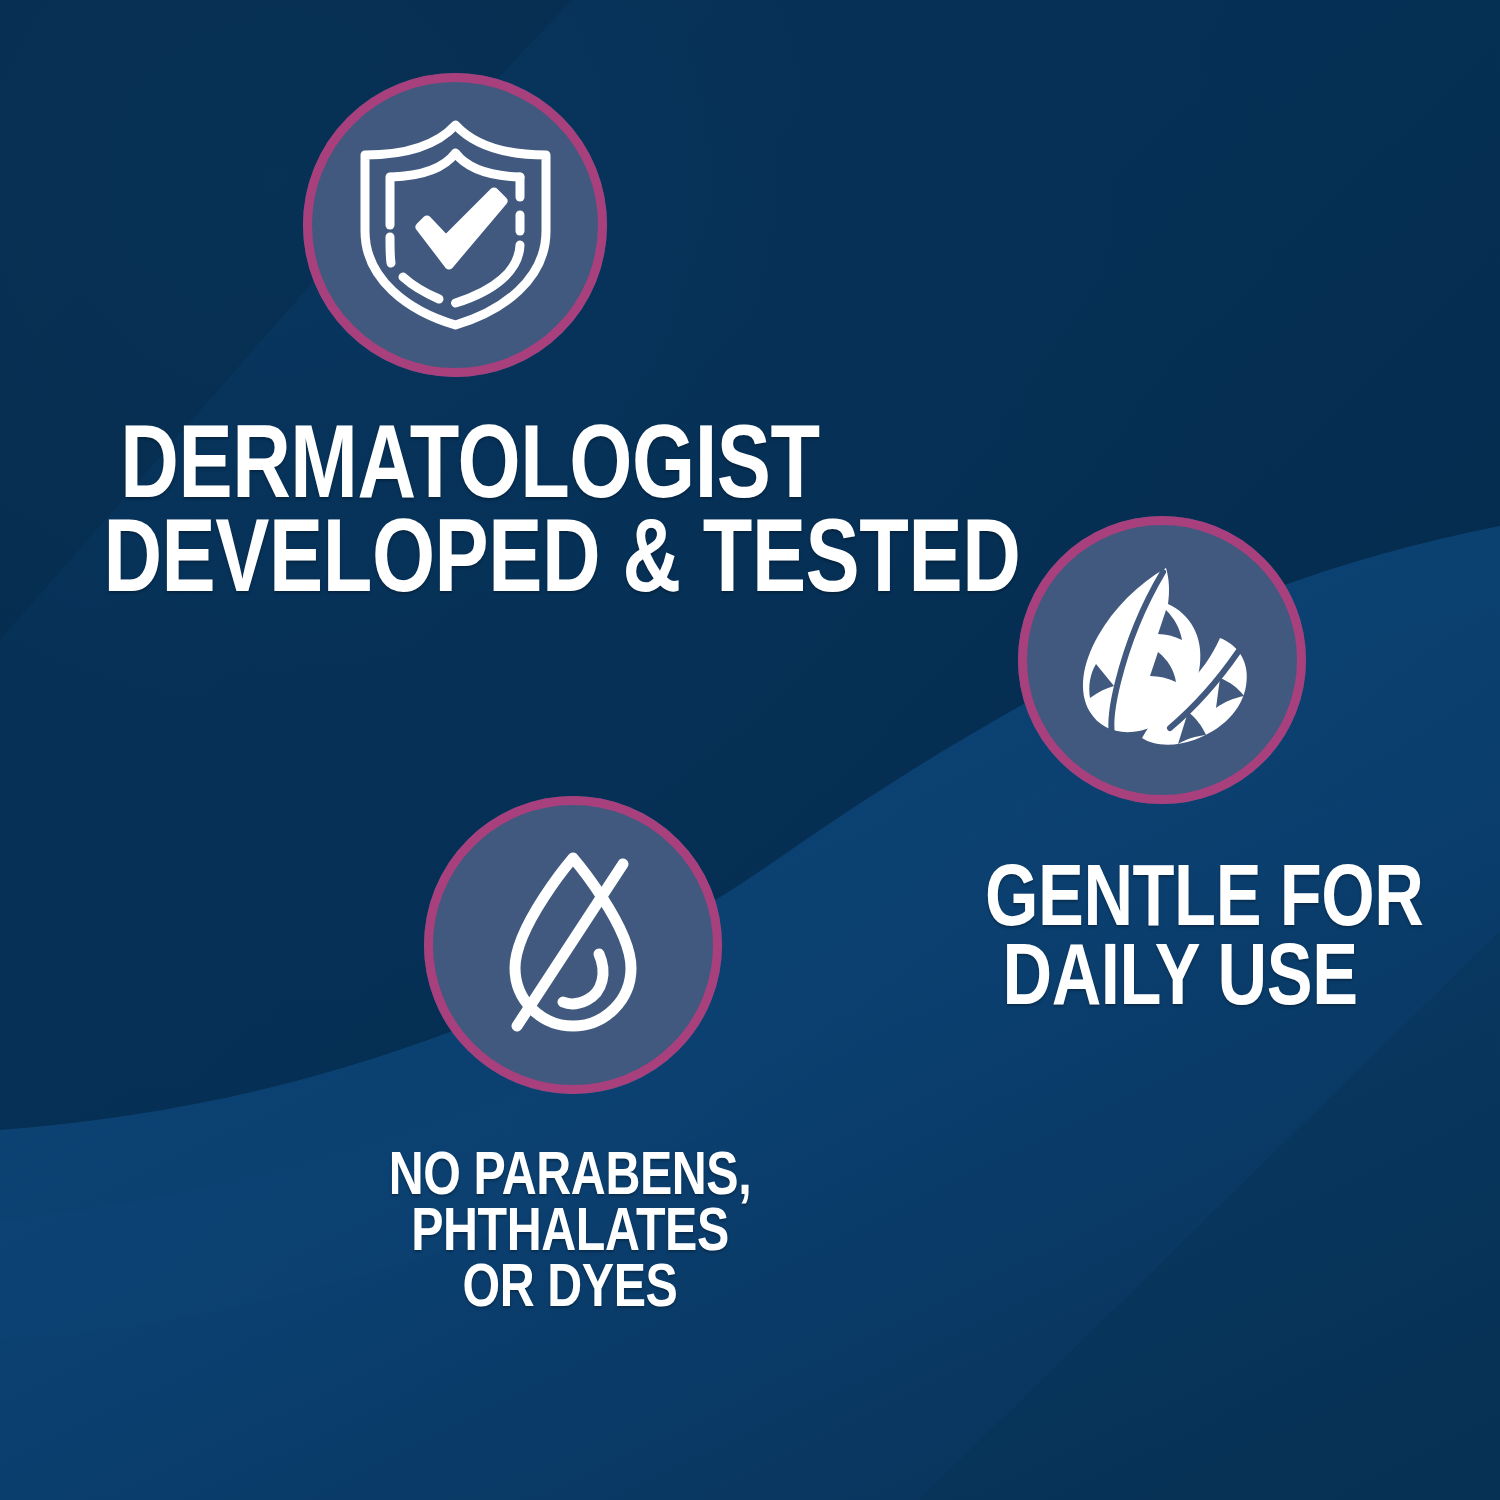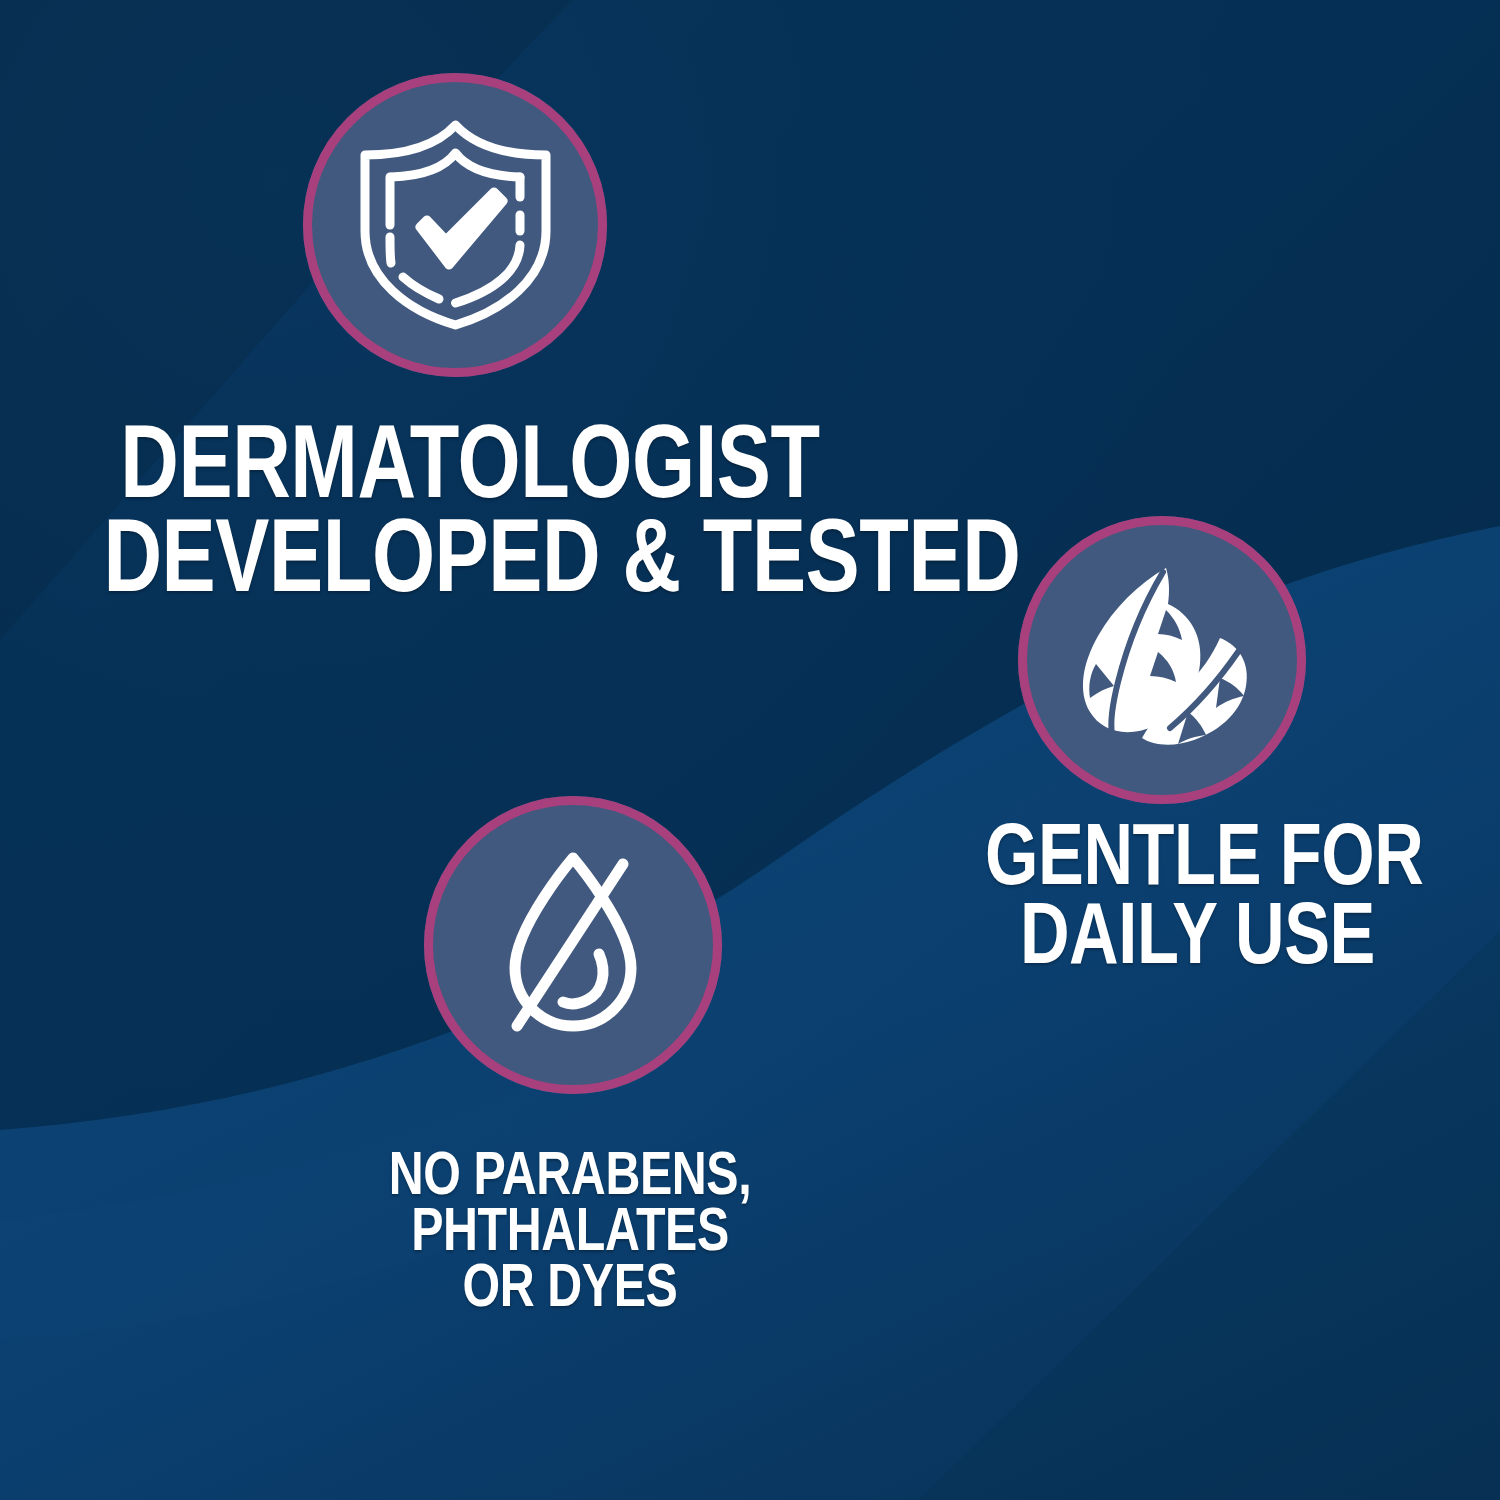--- a/index.html
+++ b/index.html
@@ -80,24 +80,24 @@
     left: 0px;
     top: 415px;
     width: 940px;
     font-size: 104px;
     text-align: center;
   }
   #txt-derm .line { --ox: center; }
 
   #txt-gentle {
     left: 930px;
-    top: 814px;
+    top: 855px;
     width: 500px;
     font-size: 88px;
-    text-align: right;
+    text-align: center;
   }
   #txt-gentle .line { --ox: center; }
 
   #txt-free {
     left: 250px;
     top: 1145px;
     width: 640px;
     font-size: 62px;
     text-align: center;
   }

